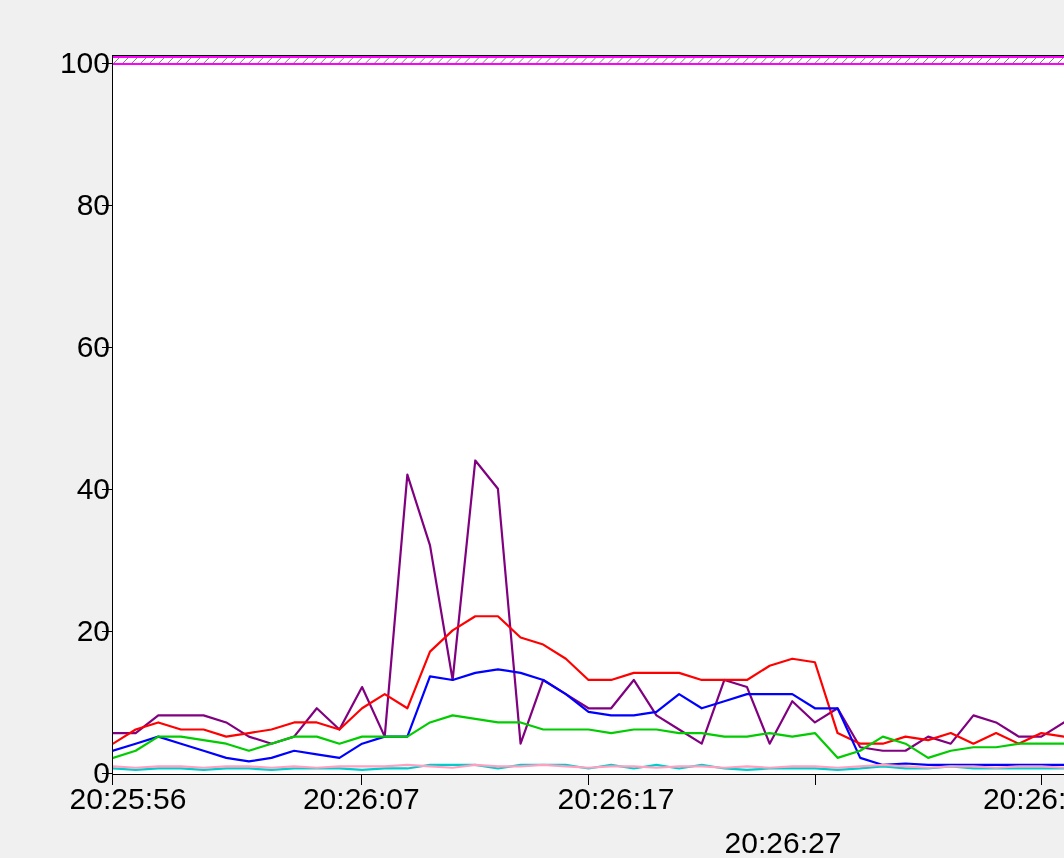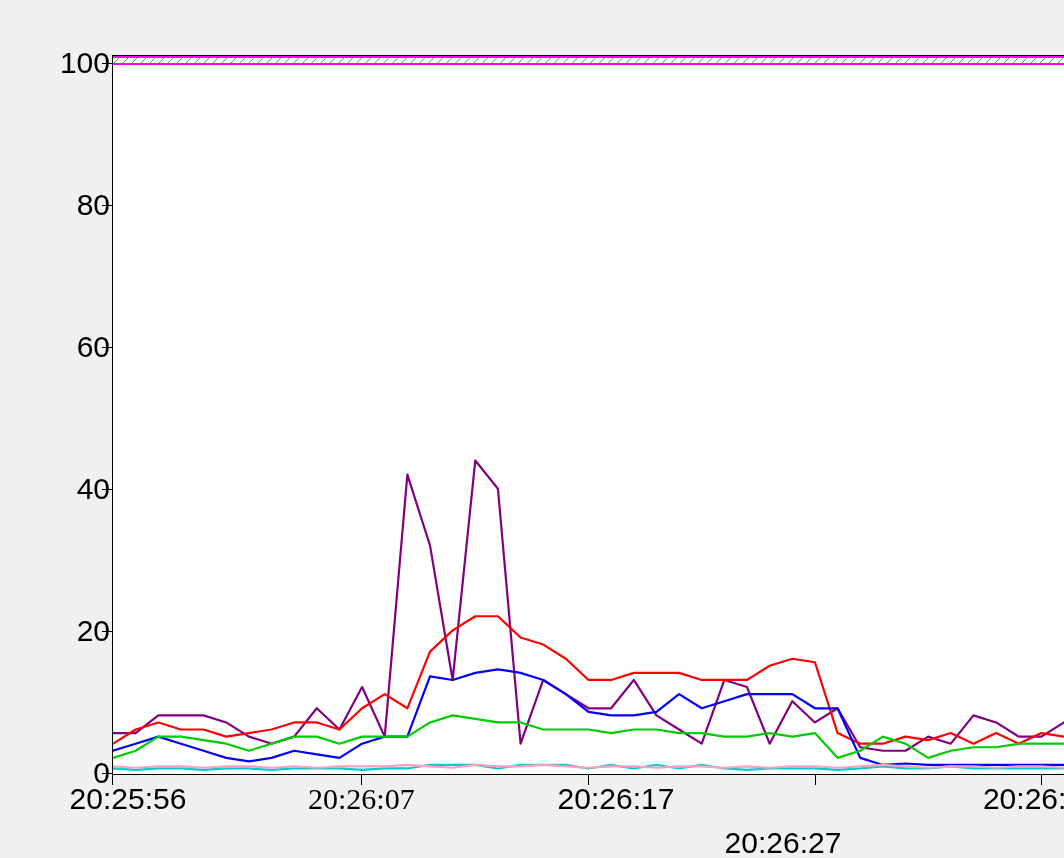--- a/index.html
+++ b/index.html
@@ -371,20 +371,20 @@
     <div class="y-tick" style="top: 205px;">80</div>
     <div class="y-tick-mark" style="top: 205px;"></div>
     <div class="y-tick" style="top: 63px;">100</div>
     <div class="y-tick-mark" style="top: 63px;"></div>
   </div>
 
 <div id="x-axis">
     <div class="x-tick-mark" style="left: 112px;"></div>
     <div class="x-label" style="left: 128px;">20:25:56</div>
     <div class="x-tick-mark" style="left: 361.333px;"></div>
-    <div class="x-label" style="left: 361.333px; font-family: Liberation Serif, serif;">20:26:07</div>
+    <div class="x-label" style="left: 361.333px;">20:26:07</div>
     <div class="x-tick-mark" style="left: 588px;"></div>
     <div class="x-label" style="left: 616px;">20:26:17</div>
     <div class="x-tick-mark" style="left: 814.667px;"></div>
     <div class="x-label" style="left: 783px; margin-top: 44px;">20:26:27</div>
     <div class="x-tick-mark" style="left: 1041.33px;"></div>
     <div class="x-label" style="left: 1041.33px;">20:26:37</div>
   </div>
 
 </body></html>

